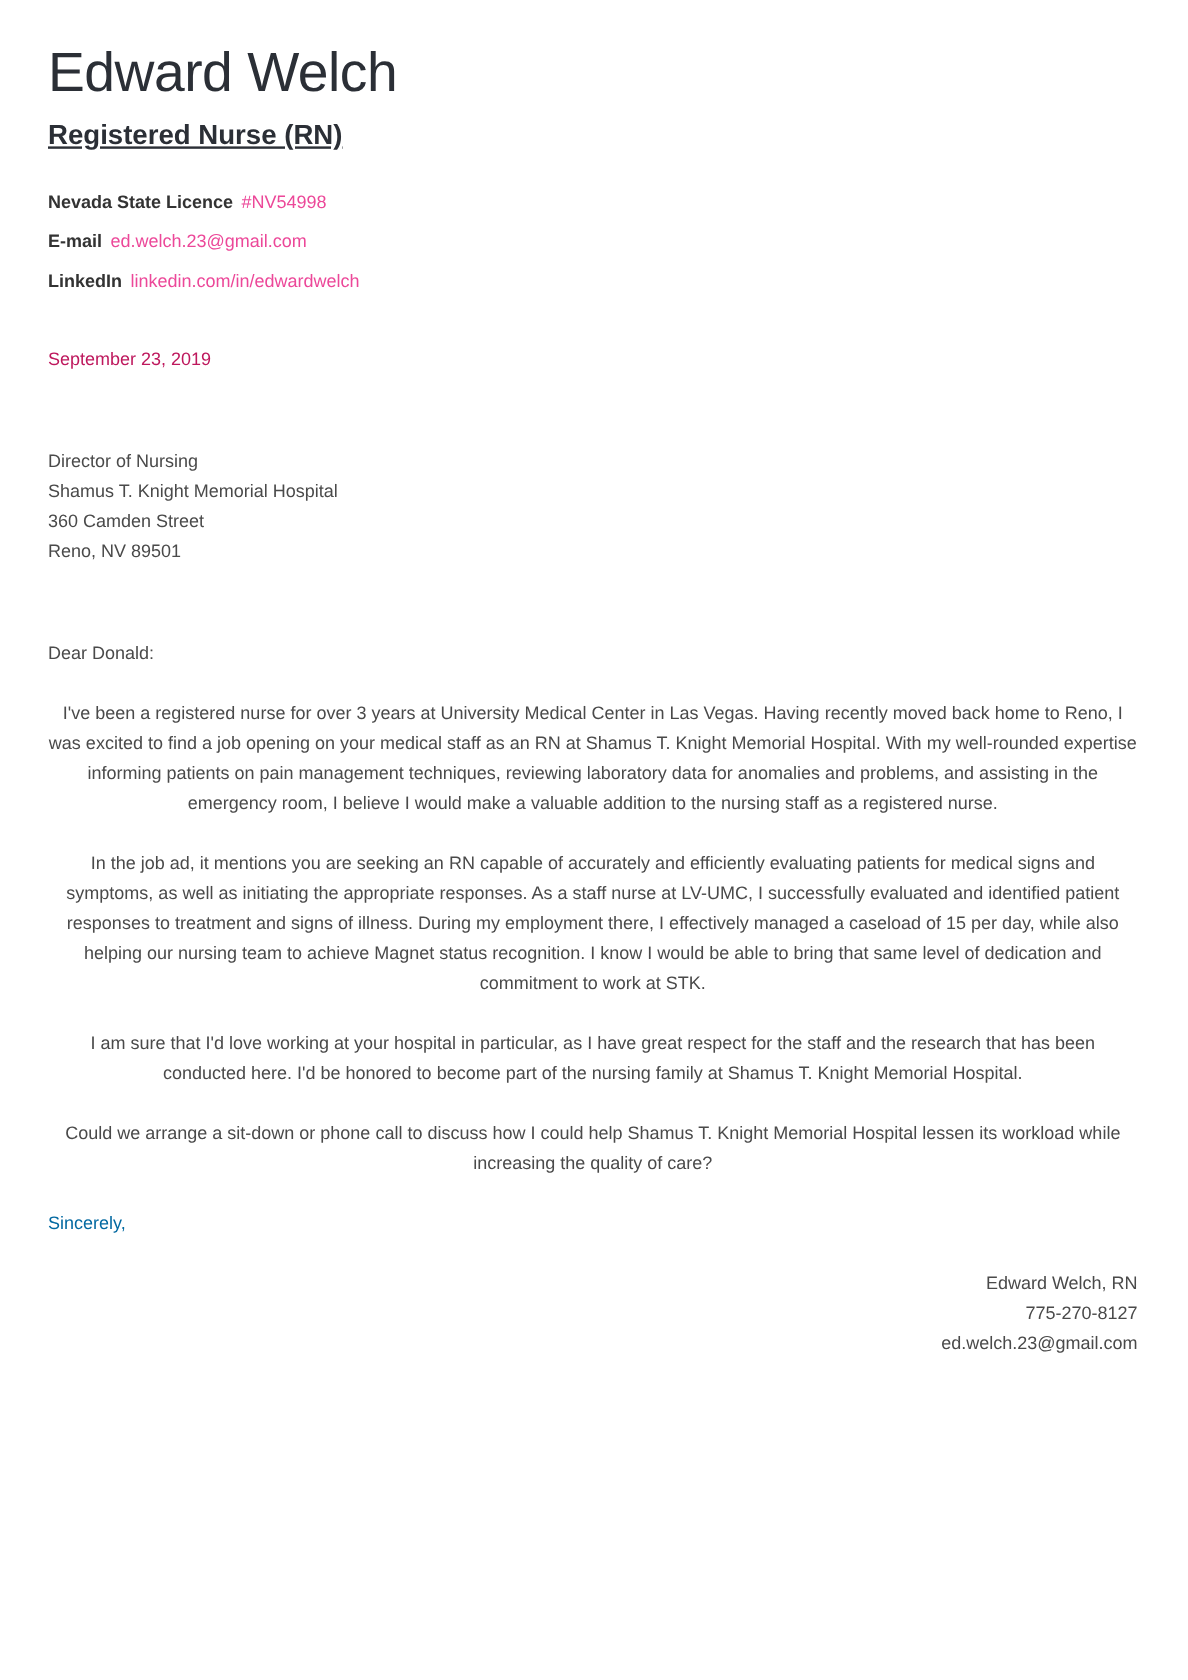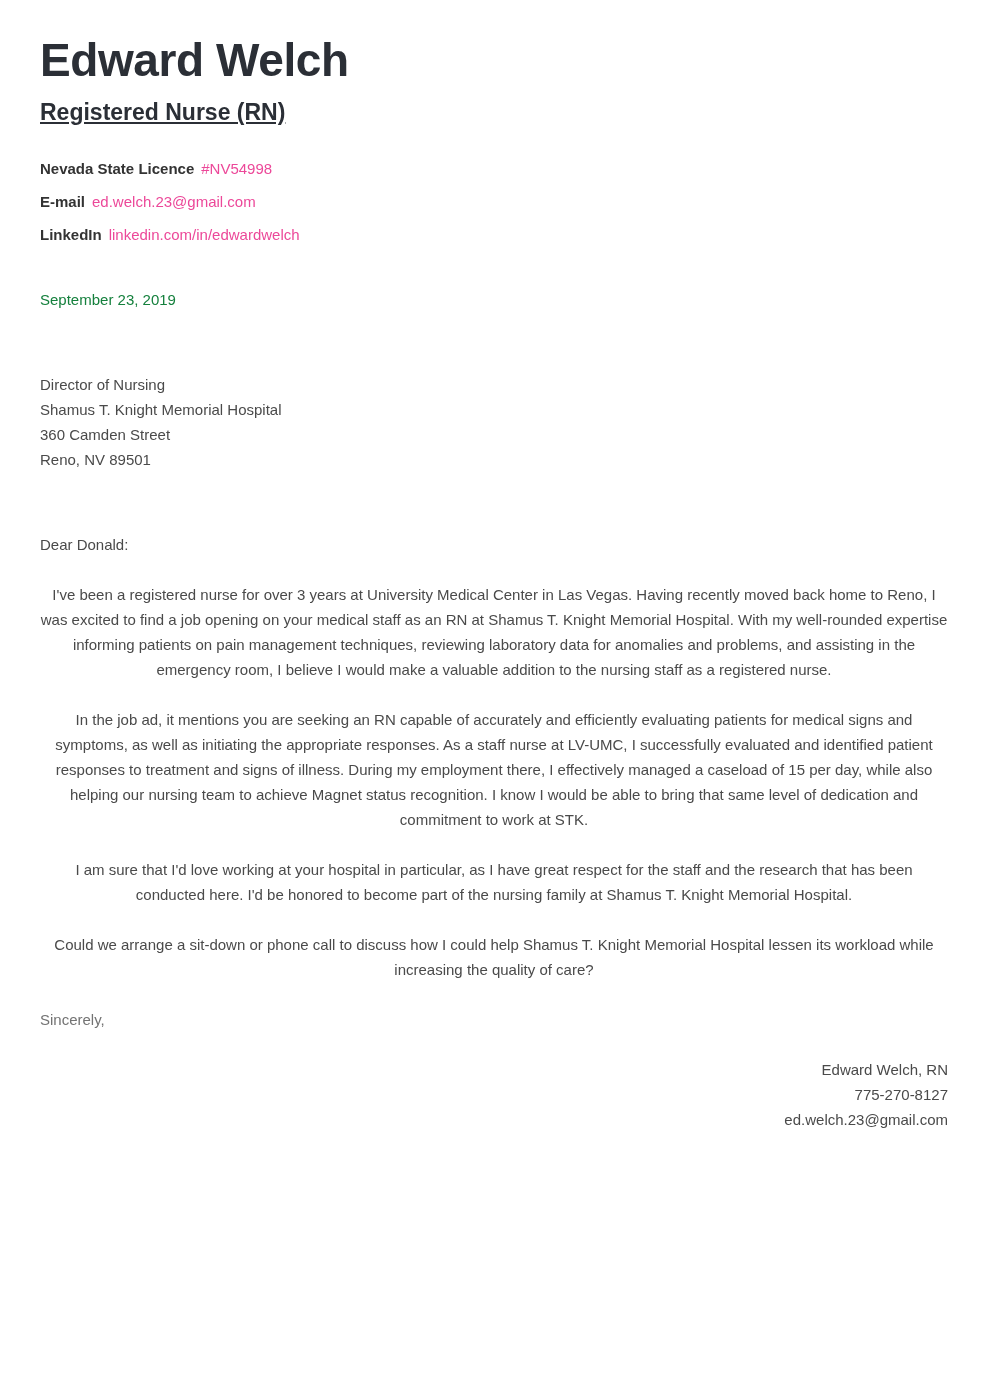--- a/index.html
+++ b/index.html
@@ -18,21 +18,21 @@
     box-sizing: border-box;
     width: 990px;
     height: 1400px;
     background: #ffffff;
     padding: 36px 42px 0 40px;
   }
 
   
   .name {
     font-size: 46px;
-    font-weight: bold;
+    font-weight: normal;
     color: #2b2f36;
     letter-spacing: -0.4px;
     line-height: 1.06;
     margin: 0 0 14px 0;
   }
   .job-title {
     font-size: 23px;
     font-weight: bold;
     color: #2b2f36;
     line-height: 1.2;
@@ -54,21 +54,21 @@
     color: #333333;
   }
   .contact-value {
     color: #ec4899;
     margin-left: 7px;
   }
 
   
   .date-line {
     font-size: 15px;
-    color: #15803d;
+    color: #be185d;
     line-height: 25px;
     margin: 0 0 60px 0;
   }
 
   
   .recipient-block {
     margin: 0 0 60px 0;
   }
   .recipient-line {
     font-size: 15px;
@@ -85,21 +85,21 @@
   }
   .body-paragraph {
     font-size: 15px;
     color: #4a4a4a;
     line-height: 25px;
     margin: 0 0 25px 0;
     text-align: center;
   }
   .closing {
     font-size: 15px;
-    color: #737373;
+    color: #0369a1;
     line-height: 25px;
     margin: 0 0 25px 0;
   }
   .signature-block {
     margin: 0;
     text-align: right;
   }
   .signature-line {
     font-size: 15px;
     color: #4a4a4a;

